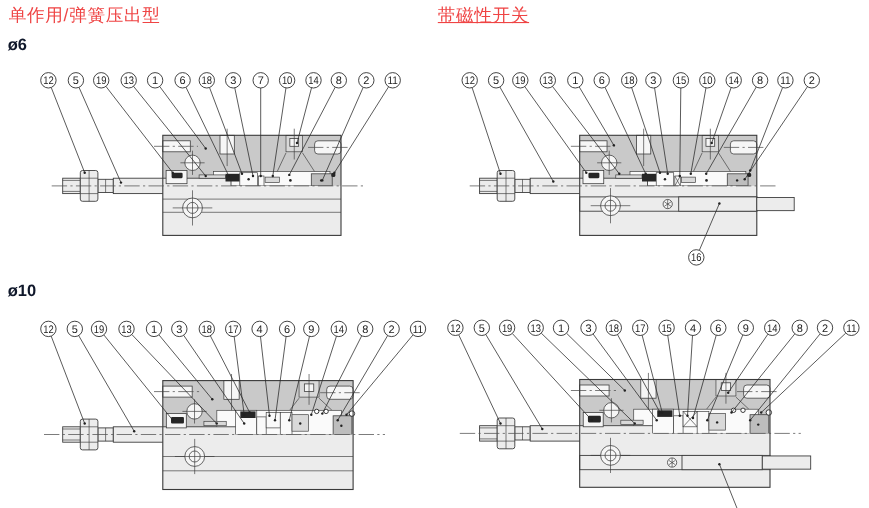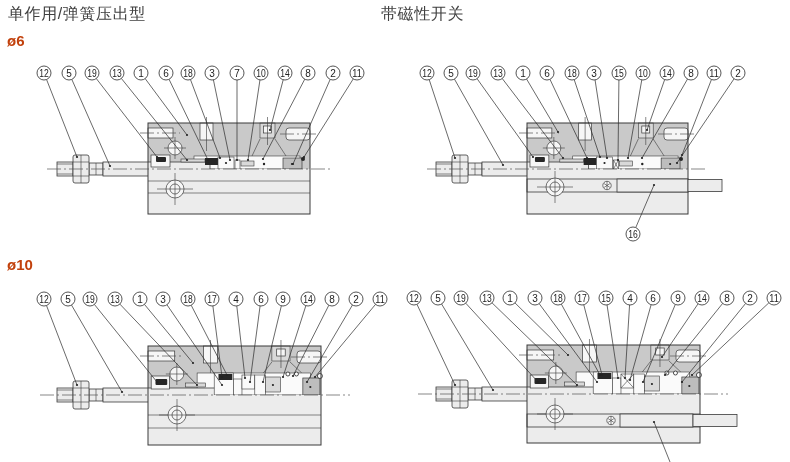--- a/index.html
+++ b/index.html
@@ -1,22 +1,22 @@
 <!DOCTYPE html>
 <html><head>
 <meta charset="utf-8">
 <style>
   html, body { margin: 0; padding: 0; background: #ffffff; }
   body {
     width: 790px; height: 462px; position: relative; overflow: hidden;
     font-family: "Liberation Sans", "DejaVu Sans", sans-serif; color: #222222;
     --sec: #c9c9c9; --face: #ececec; --ln: #3a3a3a;
   }
-  .title { position: absolute; top: 4px; font-size: 16px; letter-spacing: 0.6px; white-space: nowrap; color: #404040; }
-  .size  { position: absolute; left: 7px; font-weight: bold; font-size: 15px; color: #c2410c; }
+  .title { position: absolute; top: 4px; font-size: 16px; letter-spacing: 0.6px; white-space: nowrap; color: #ef4444; }
+  .size  { position: absolute; left: 7px; font-weight: bold; font-size: 15px; color: #0f172a; }
   svg#drawing { position: absolute; left: 0; top: 0; }
 
   .sec   { fill: var(--sec); }
   .face  { fill: var(--face); }
   .face2 { fill: var(--face); stroke: var(--ln); stroke-width: 0.8; }
   .part  { fill: #ececec; stroke: var(--ln); stroke-width: 0.8; }
   .hole  { fill: #f6f6f6; stroke: var(--ln); stroke-width: 0.7; }
   .bore  { fill: #fafafa; stroke: var(--ln); stroke-width: 0.6; }
   .fit   { fill: #d9d9d9; stroke: var(--ln); stroke-width: 0.6; }
   .cap   { fill: #bdbdbd; stroke: var(--ln); stroke-width: 0.7; }
@@ -27,21 +27,21 @@
   .ol    { fill: none; stroke: var(--ln); stroke-width: 1; }
   .cl    { stroke: #555; stroke-width: 0.7; stroke-dasharray: 14 3 2 3; fill: none; }
   .leader{ stroke: #2a2a2a; stroke-width: 0.7; }
   .cc    { fill: #ffffff; stroke: #2a2a2a; stroke-width: 0.8; }
   .cn    { font-family: "Liberation Sans", "DejaVu Sans", sans-serif; font-size: 10px; fill: #222; text-anchor: middle; }
 </style>
 </head>
 <body style="--sec: #c9c9c9; --face: #ececec; --ln: #3a3a3a;">
 
 <div class="title" style="left:8px;">单作用/弹簧压出型</div>
-<div class="title" style="left:381px;">带磁性开关</div>
+<div class="title" style="left:398px;text-decoration:underline;">带磁性开关</div>
 <div class="size" style="top:32px;">ø6</div>
 <div class="size" style="top:256px;text-align:center;">ø10</div>
 
 <svg id="drawing" width="790" height="462" viewBox="0 0 790 462" xmlns="http://www.w3.org/2000/svg">
     <g>
       <g>
         <rect x="57" y="162" width="16" height="14" class="part"></rect>
         <line x1="57" y1="164" x2="73" y2="164" class="thin"></line>
         <line x1="57" y1="174" x2="73" y2="174" class="thin"></line>
         <rect x="89" y="163" width="14" height="12" class="part"></rect>

